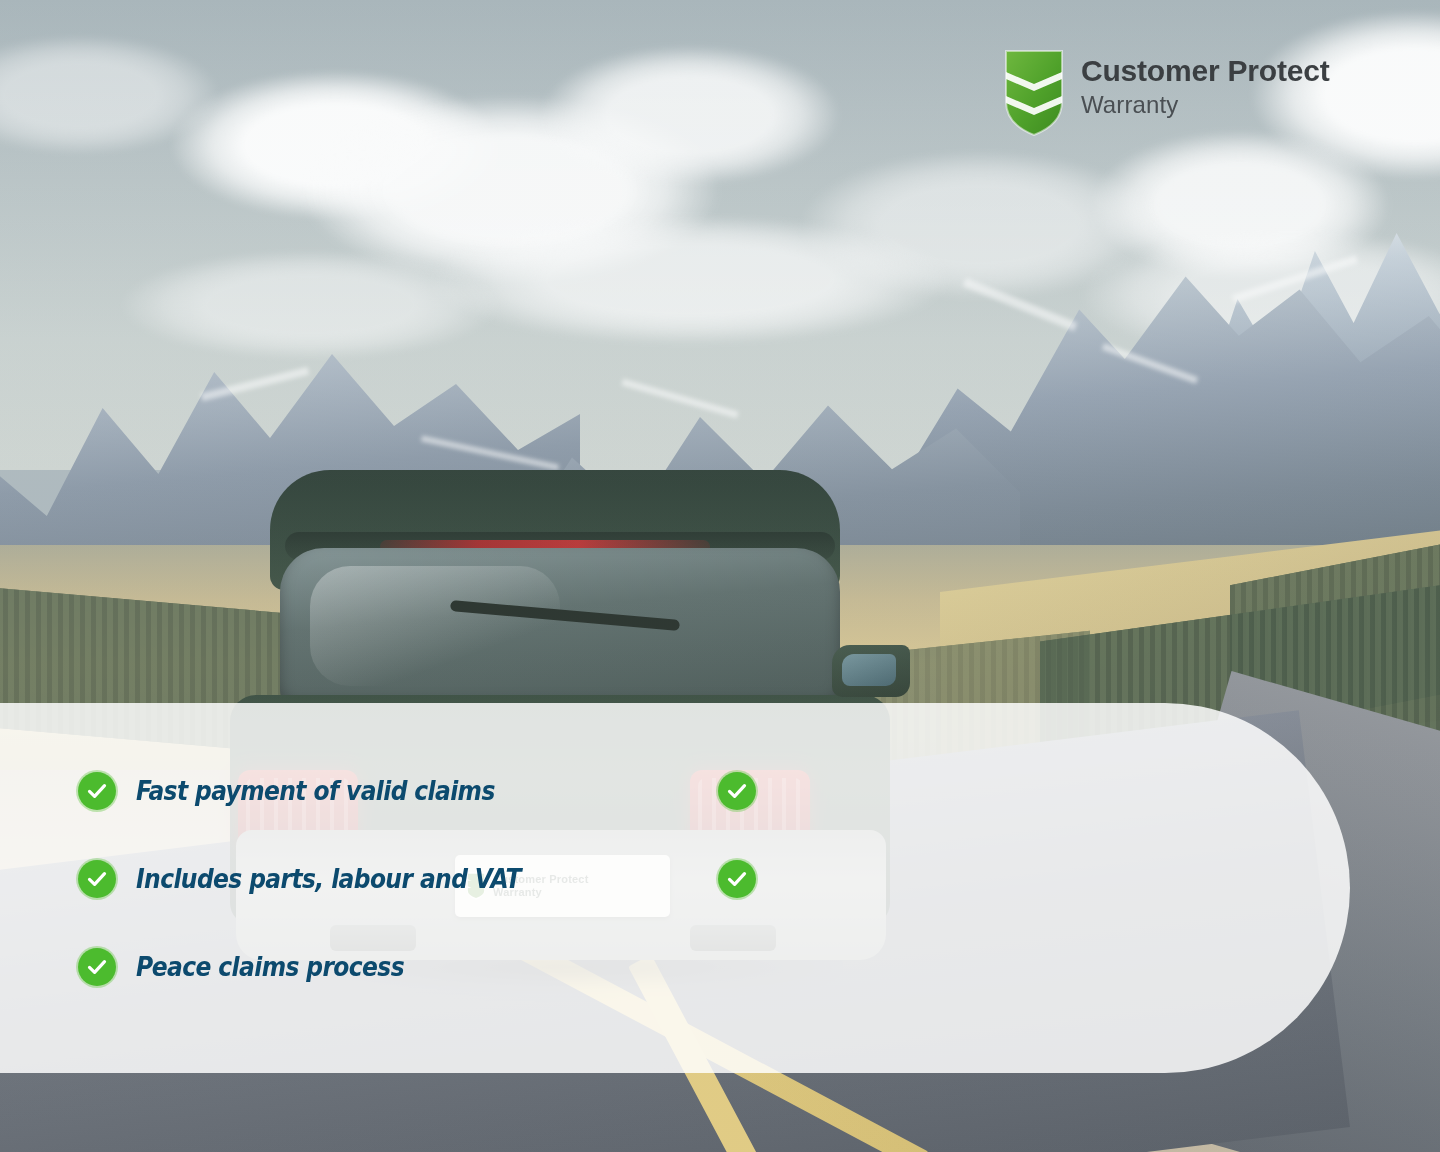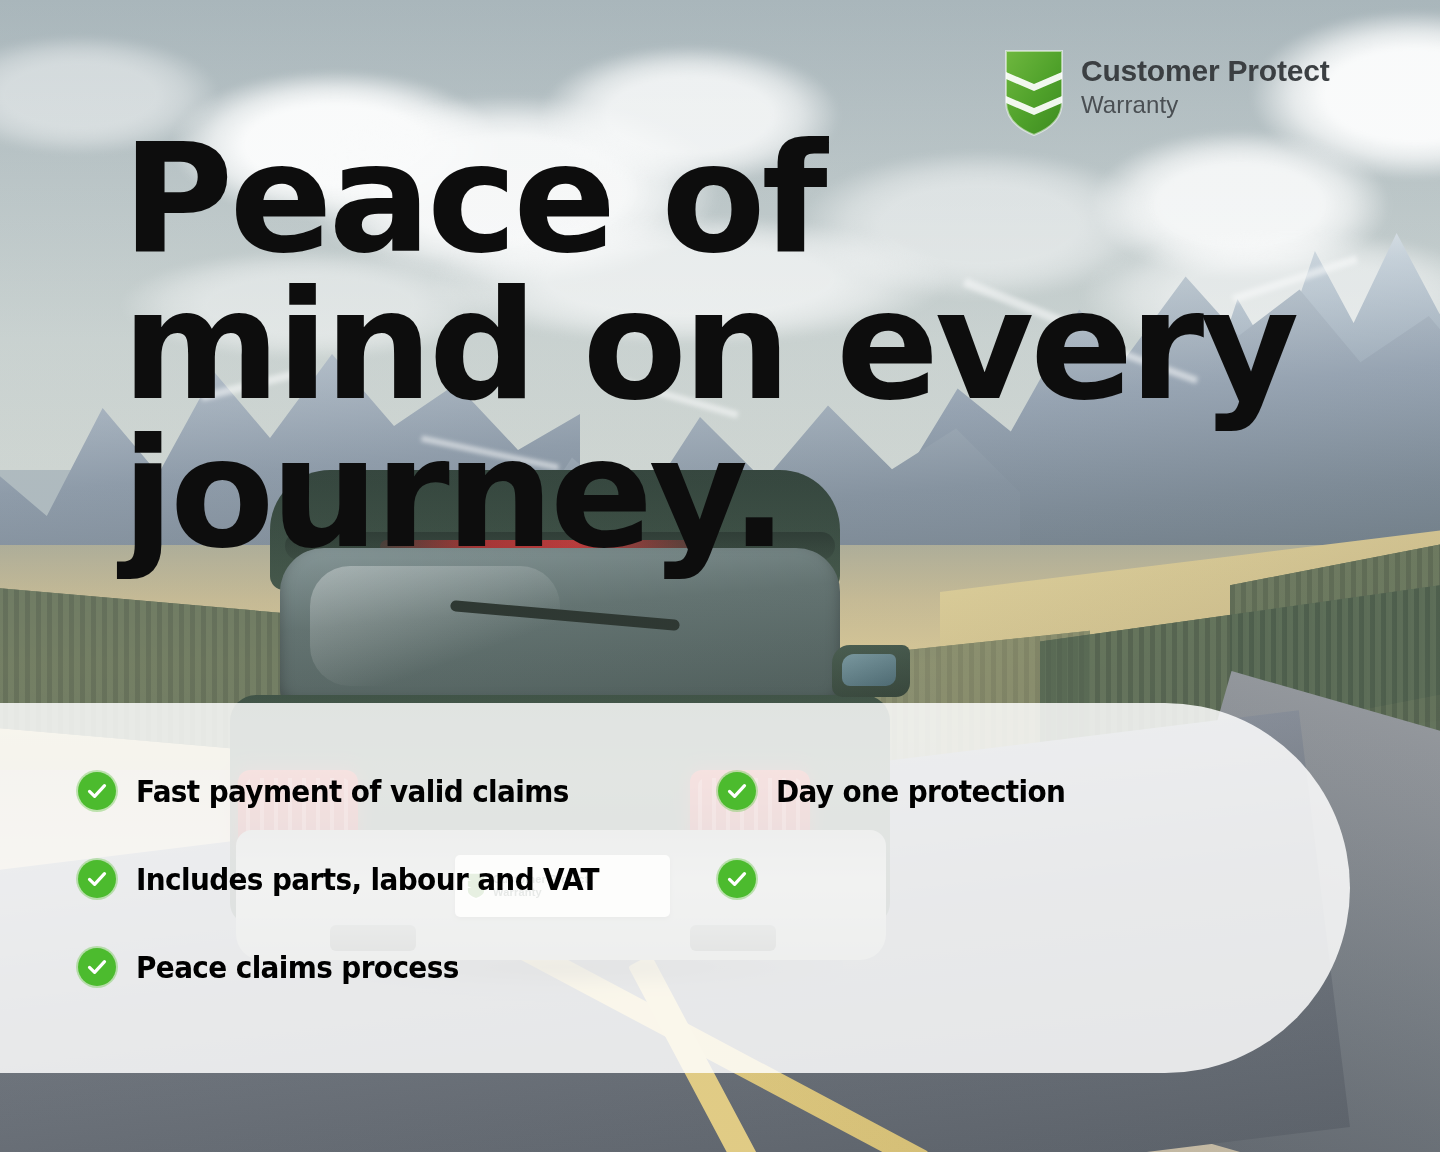--- a/index.html
+++ b/index.html
@@ -266,22 +266,22 @@
   .check{
     width:38px; height:38px; flex:0 0 38px;
     border-radius:50%;
     background:#4cbb2e;
     display:flex; align-items:center; justify-content:center;
     box-shadow:0 0 0 2px rgba(120,205,90,.45);
   }
   .check svg{ width:24px; height:24px; display:block; }
   .feat-label{
     font-family:"DejaVu Sans Condensed","DejaVu Sans", sans-serif;
-    font-size:31px; font-weight:700; color:#000000;
-    letter-spacing:-.6px; white-space:nowrap;
+    font-size:26px; font-weight:700; color:#0c4a6e;
+    letter-spacing:-.6px; white-space:nowrap;font-style:italic;
   }
 </style>
 </head>
 <body>
 
 <div id="banner">
 
   <div class="scene">
     <div class="sky"></div>
 
@@ -377,45 +377,39 @@
         <path d="M-4 44 L29 58 L62 44 L62 51 L29 65 L-4 51 Z" fill="#ffffff" opacity="0.92"></path>
       </g>
       <path d="M1 1 H57 V52 Q57 74 29 85 Q1 74 1 52 Z" fill="none" stroke="#ffffff" stroke-width="2" opacity="0.5"></path>
     </svg>
     <div class="logo-text">
       <div class="logo-title">Customer Protect</div>
       <div class="logo-sub">Warranty</div>
     </div>
   </div>
 
-  <h1 class="headline">
-    <span class="ln">Peace of</span>
-    <span class="ln">mind on every</span>
-    <span class="ln">journey.</span>
-  </h1>
 
   <div class="panel">
     <div class="panel-grid">
 
       <div class="feat">
         <span class="check">
           <svg viewBox="0 0 24 24">
             <path d="M4.5 12.4 L9.6 17.4 L19.5 6.6" fill="none" stroke="#ffffff" stroke-width="3.2" stroke-linecap="round" stroke-linejoin="round"></path>
           </svg>
         </span>
         <span class="feat-label">Fast payment of valid claims</span>
       </div>
 
       <div class="feat">
         <span class="check">
           <svg viewBox="0 0 24 24">
             <path d="M4.5 12.4 L9.6 17.4 L19.5 6.6" fill="none" stroke="#ffffff" stroke-width="3.2" stroke-linecap="round" stroke-linejoin="round"></path>
           </svg>
         </span>
-        <span class="feat-label">Day one protection</span>
       </div>
 
 
       <div class="feat">
         <span class="check">
           <svg viewBox="0 0 24 24">
             <path d="M4.5 12.4 L9.6 17.4 L19.5 6.6" fill="none" stroke="#ffffff" stroke-width="3.2" stroke-linecap="round" stroke-linejoin="round"></path>
           </svg>
         </span>
         <span class="feat-label">Includes parts, labour and VAT</span>

